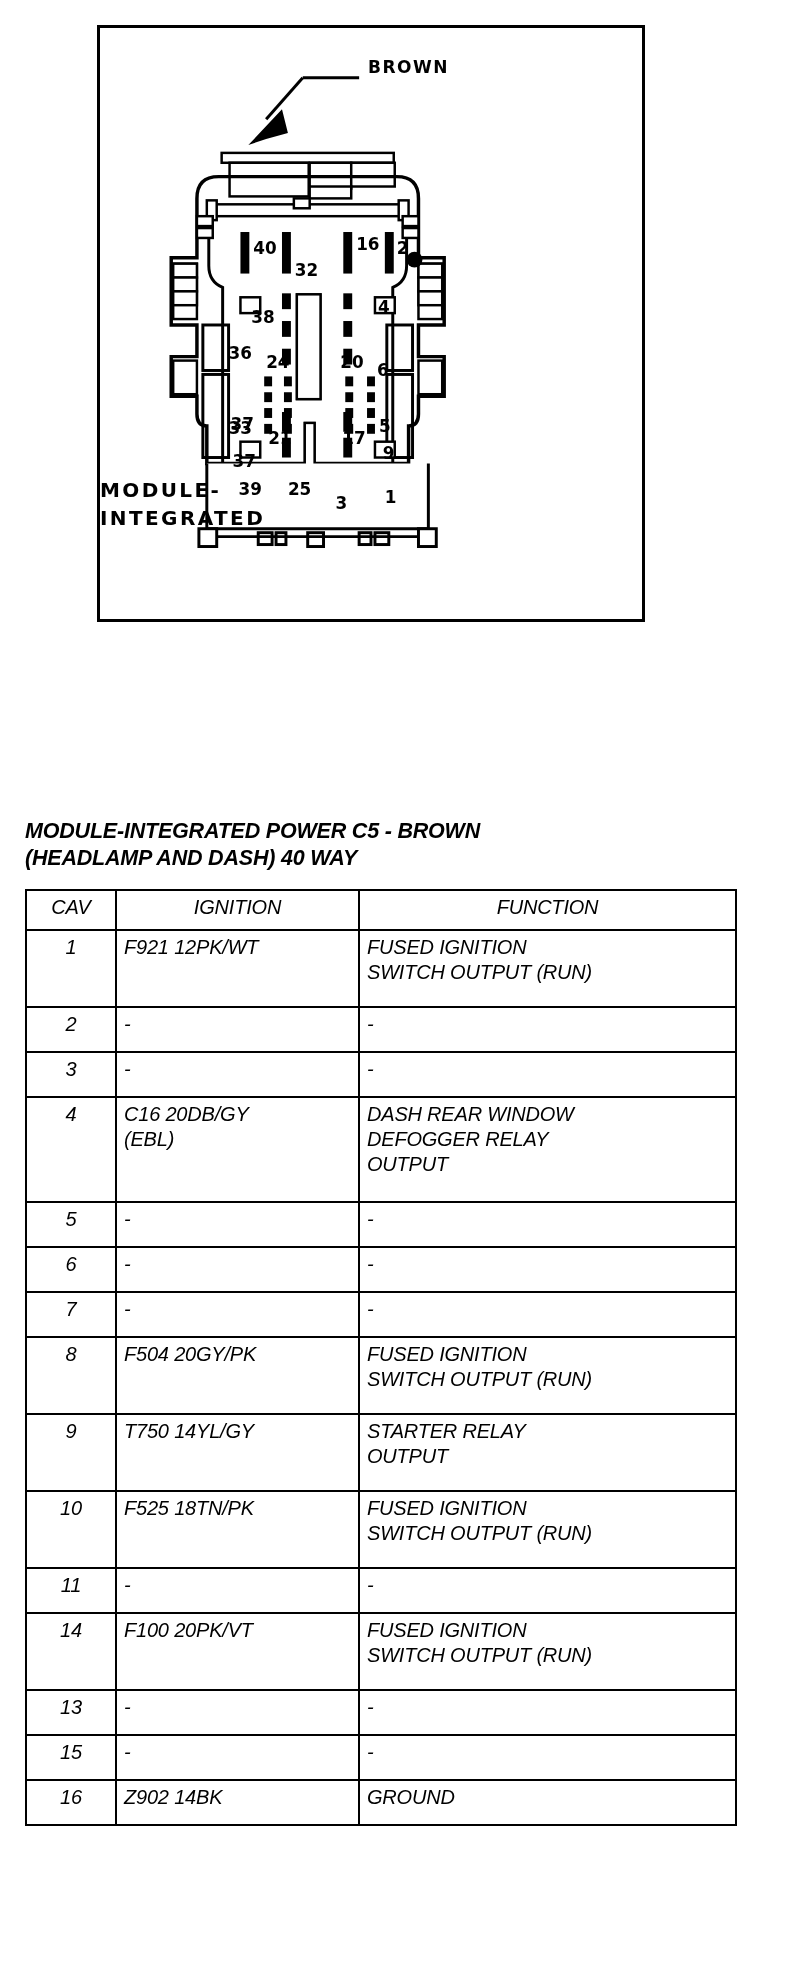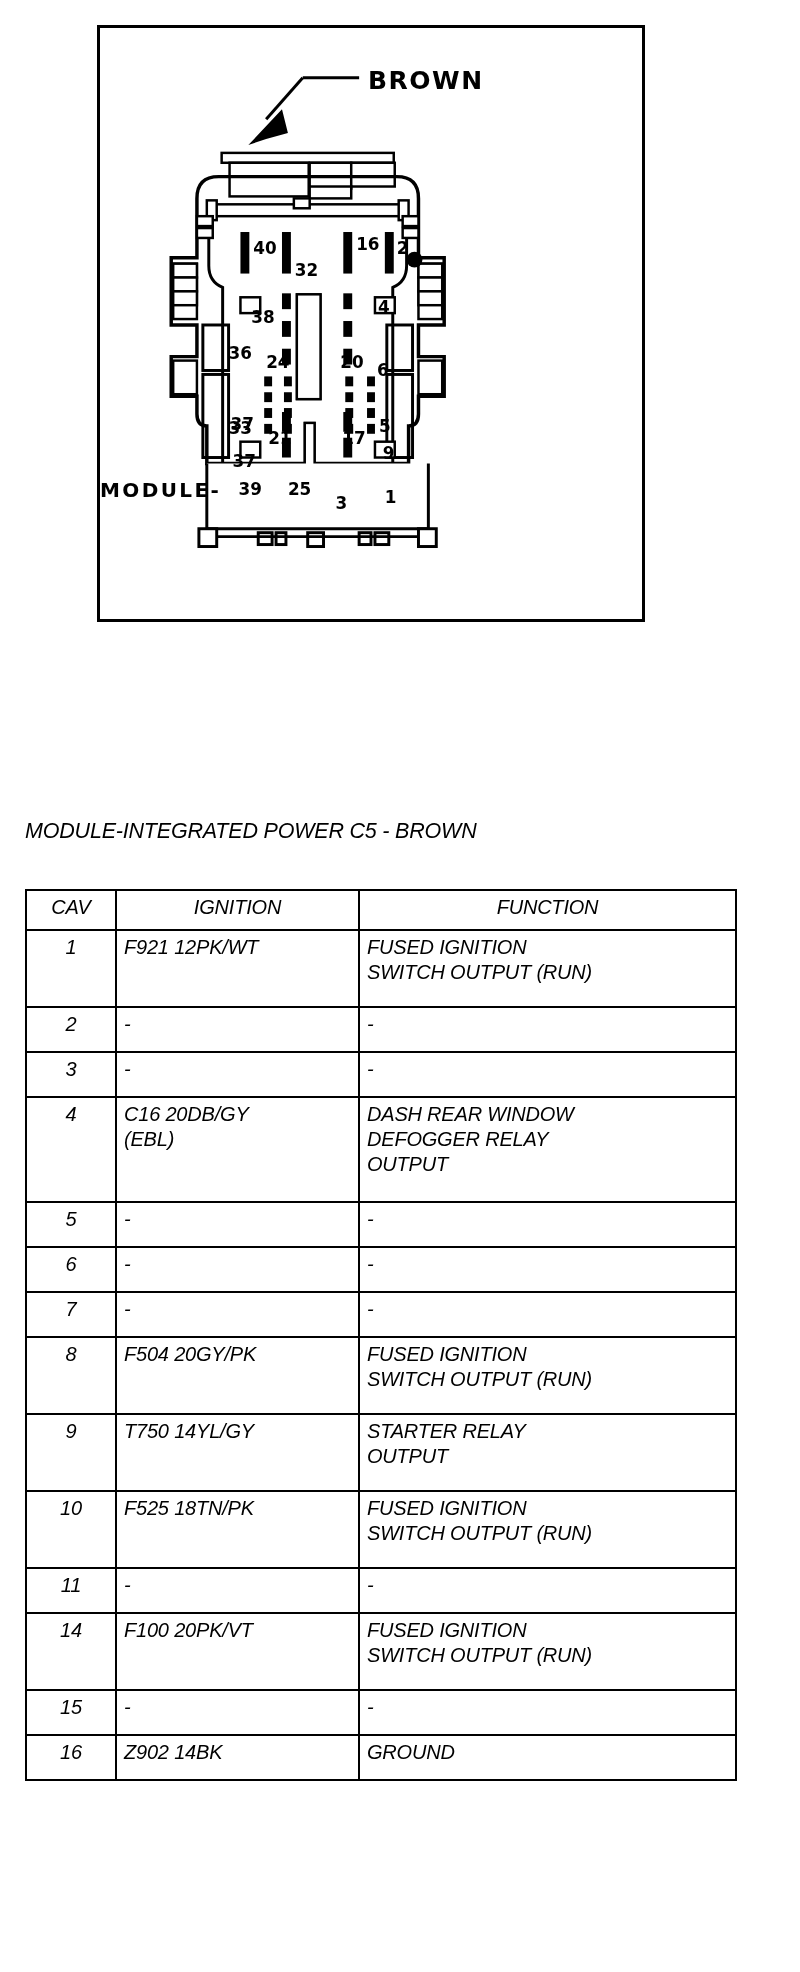--- a/index.html
+++ b/index.html
@@ -32,24 +32,24 @@
     position: absolute;
     left: 0;
     top: 0;
     width: 100%;
     height: 100%;
   }
 
   .callout-label {
     position: absolute;
     left: 268px;
-    top: 38px;
+    top: 29px;
     font-family: "DejaVu Sans", sans-serif;
     font-weight: 700;
-    font-size: 25px;
+    font-size: 17px;
     letter-spacing: 1.5px;
   }
 
   #connector-caption {
     position: absolute;
     left: 0;
     right: 0;
     top: 448px;
     text-align: left;
     font-family: "DejaVu Sans", sans-serif;
@@ -61,21 +61,21 @@
   #connector-caption div { white-space: pre; }
 
   
   #table-title {
     position: absolute;
     left: 25px;
     top: 818px;
     width: 720px;
     font-family: "Liberation Sans", sans-serif;
     font-style: italic;
-    font-weight: 400;
+    font-weight: 700;
     font-size: 21.5px;
     line-height: 27px;
     letter-spacing: -0.2px;
   }
 
   
   #pinout-table {
     position: absolute;
     left: 25px;
     top: 889px;
@@ -265,25 +265,27 @@
       <text x="288" y="480">1</text>
       <text x="134" y="444">37</text>
       <text x="286" y="436">9</text>
     </g>
   </svg>
 
   <div class="callout-label">BROWN</div>
 
   <div id="connector-caption">
     <div>MODULE-</div>
+    <div>INTEGRATED</div>
   </div>
 </div>
 
 <div id="table-title">
   <div>MODULE-INTEGRATED POWER C5 - BROWN</div>
+  <div>(HEADLAMP AND DASH) 40 WAY</div>
 </div>
 
 <table id="pinout-table">
   <colgroup>
     <col class="c-cav">
       <col class="c-cir">
       <col class="c-fun">
   </colgroup>
   <thead>
     <tr>
@@ -403,20 +405,29 @@
         <td class="cav">14</td>
         <td>
           <span class="cellline">F100 20PK/VT</span>
         </td>
         <td>
           <span class="cellline">FUSED IGNITION</span>
           <span class="cellline">SWITCH OUTPUT (RUN)</span>
         </td>
       </tr>
       <tr class="short">
+        <td class="cav">13</td>
+        <td>
+          <span class="cellline">-</span>
+        </td>
+        <td>
+          <span class="cellline">-</span>
+        </td>
+      </tr>
+      <tr class="short">
         <td class="cav">15</td>
         <td>
           <span class="cellline">-</span>
         </td>
         <td>
           <span class="cellline">-</span>
         </td>
       </tr>
       <tr class="short">
         <td class="cav">16</td>

